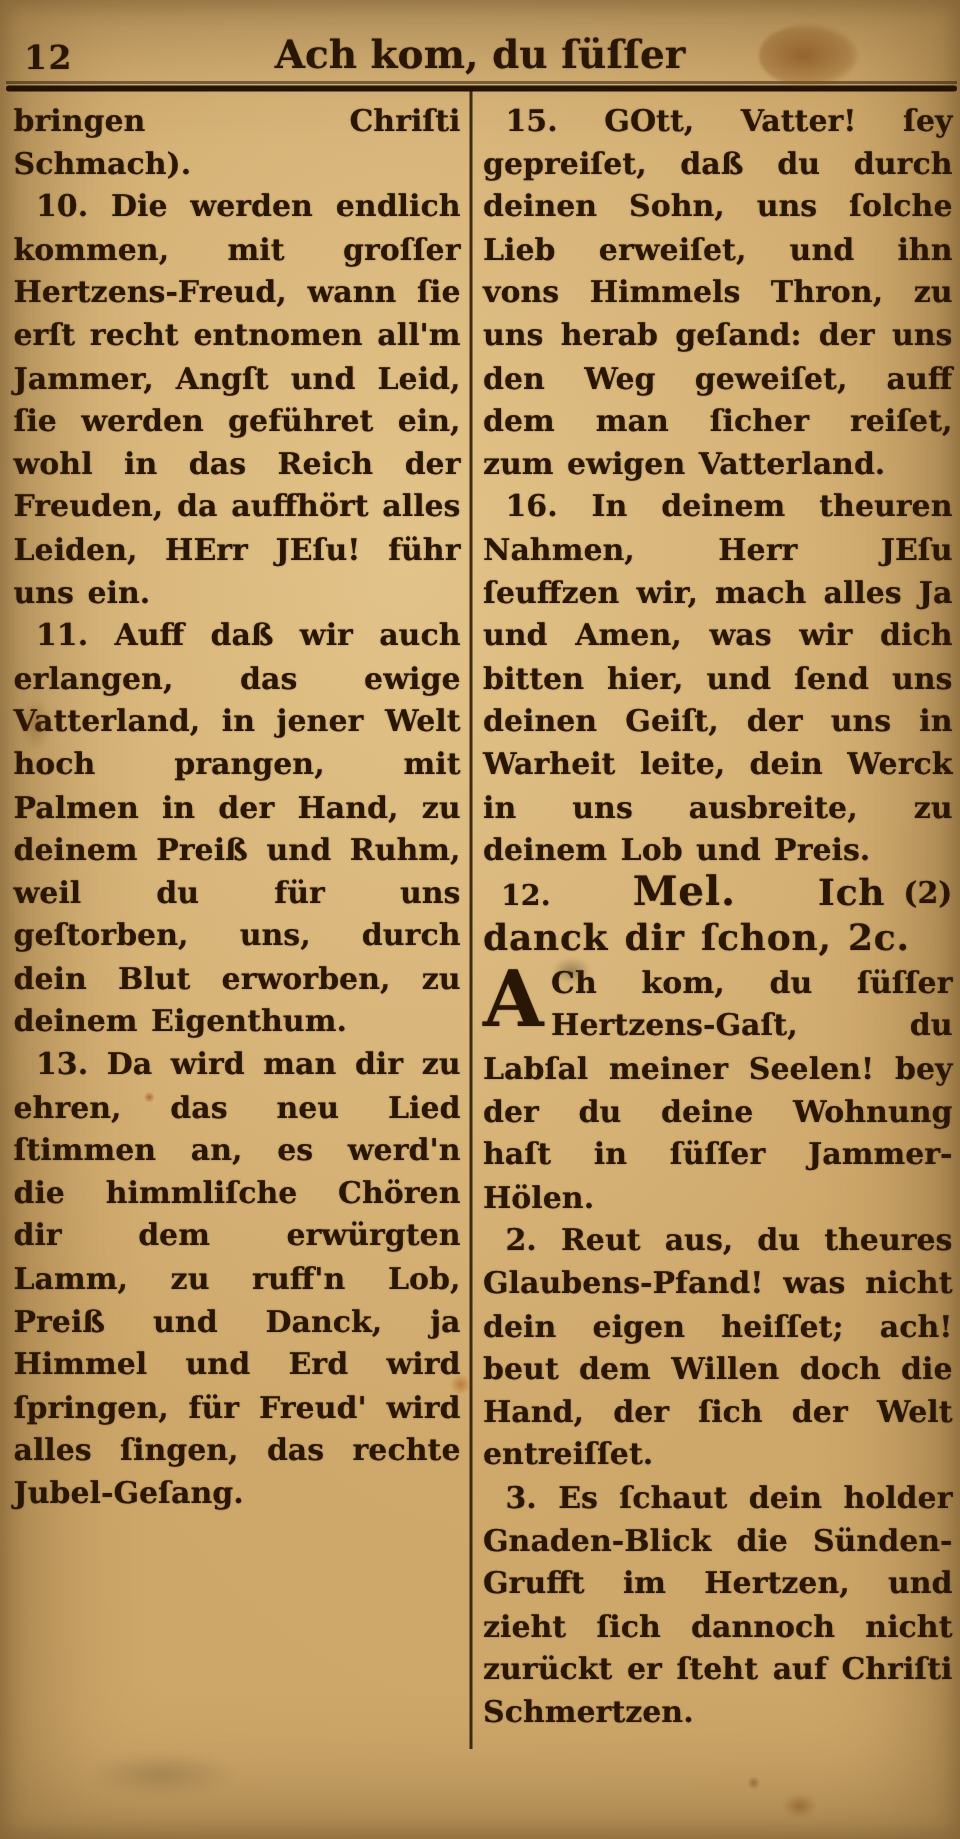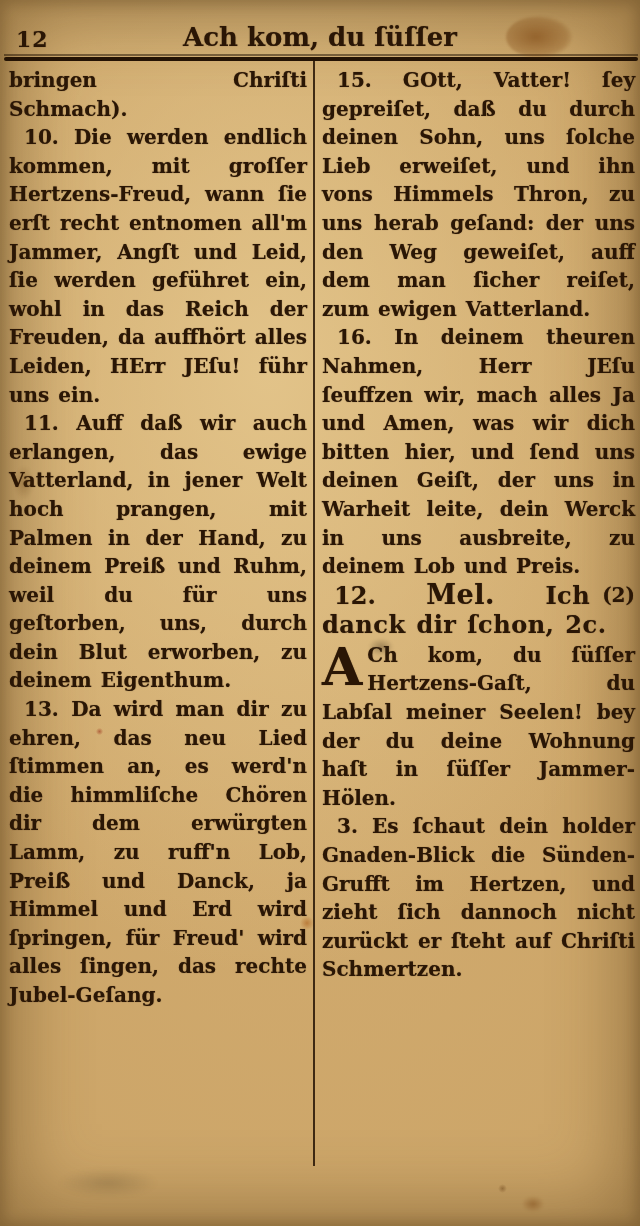--- a/index.html
+++ b/index.html
@@ -28,21 +28,21 @@
   .columns{position:absolute;top:66px;left:0;width:640px;height:1150px;}
   .col{position:absolute;top:0;text-align:justify;font-size:20px;line-height:28.6px;word-spacing:2px;}
   .col p{margin:0;padding:0;}
   .col-left{left:9px;width:298px;}
   .col-right{left:322px;width:313px;}
   .divider{position:absolute;left:313px;top:-8px;width:2px;height:1108px;background:#241304;opacity:.85;}
   .verse{text-indent:15px;}
   .cont{text-indent:0;}
   
   .hymn-heading{text-indent:12px;}
-  .hymn-heading .num{font-size:24px;}
+  .hymn-heading .num{font-size:19px;}
   .hymn-heading .mel{font-size:27px;letter-spacing:.5px;}
   .hymn-heading .melody{font-size:24px;letter-spacing:.5px;}
   .hymn-heading .ref{float:right;font-size:20px;}
   
   .dropcap-para{text-indent:0;}
   .dropcap{float:left;font-size:52px;line-height:44px;padding:4px 5px 0 0;}
   
   .stain{position:absolute;border-radius:50%;pointer-events:none;}
   .stain-header{left:506px;top:16px;width:66px;height:42px;
     background:radial-gradient(ellipse at 45% 50%, rgba(122,66,14,.62), rgba(122,66,14,.28) 60%, rgba(122,66,14,0) 75%);
@@ -93,20 +93,21 @@
         <span class="ref">(2)</span>
         <span class="num">12.</span>
         <span class="mel">Mel.</span>
         <span class="melody">Ich danck dir ſchon, 2c.</span>
       </p>
 
       <p class="dropcap-para">
         <span class="dropcap">A</span><span>Ch kom, du ſüſſer Hertzens-Gaſt, du Labſal meiner Seelen! bey der du deine Wohnung haſt in ſüſſer Jammer-Hölen.</span>
       </p>
 
+      <p class="verse">2. Reut aus, du theures Glaubens-Pfand! was nicht dein eigen heiſſet; ach! beut dem Willen doch die Hand, der ſich der Welt entreiſſet.</p>
       <p class="verse">3. Es ſchaut dein holder Gnaden-Blick die Sünden-Grufft im Hertzen, und zieht ſich dannoch nicht zurückt er ſteht auf Chriſti Schmertzen.</p>
 
     </div>
 
   </div>
 
   <div class="stain stain-header"></div>
   <div class="stain stain-dot-right"></div>
   <div class="stain smudge-mid"></div>
   <div class="stain stain-bottom"></div>

